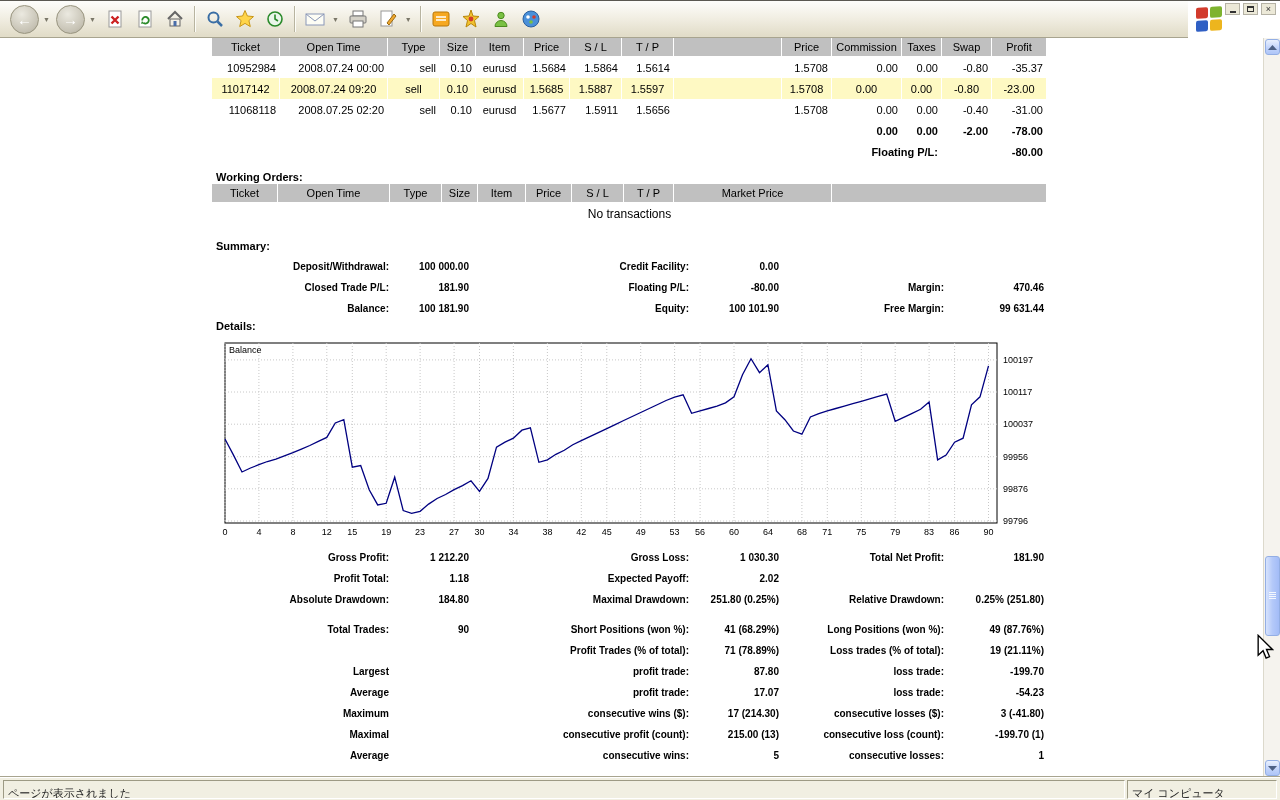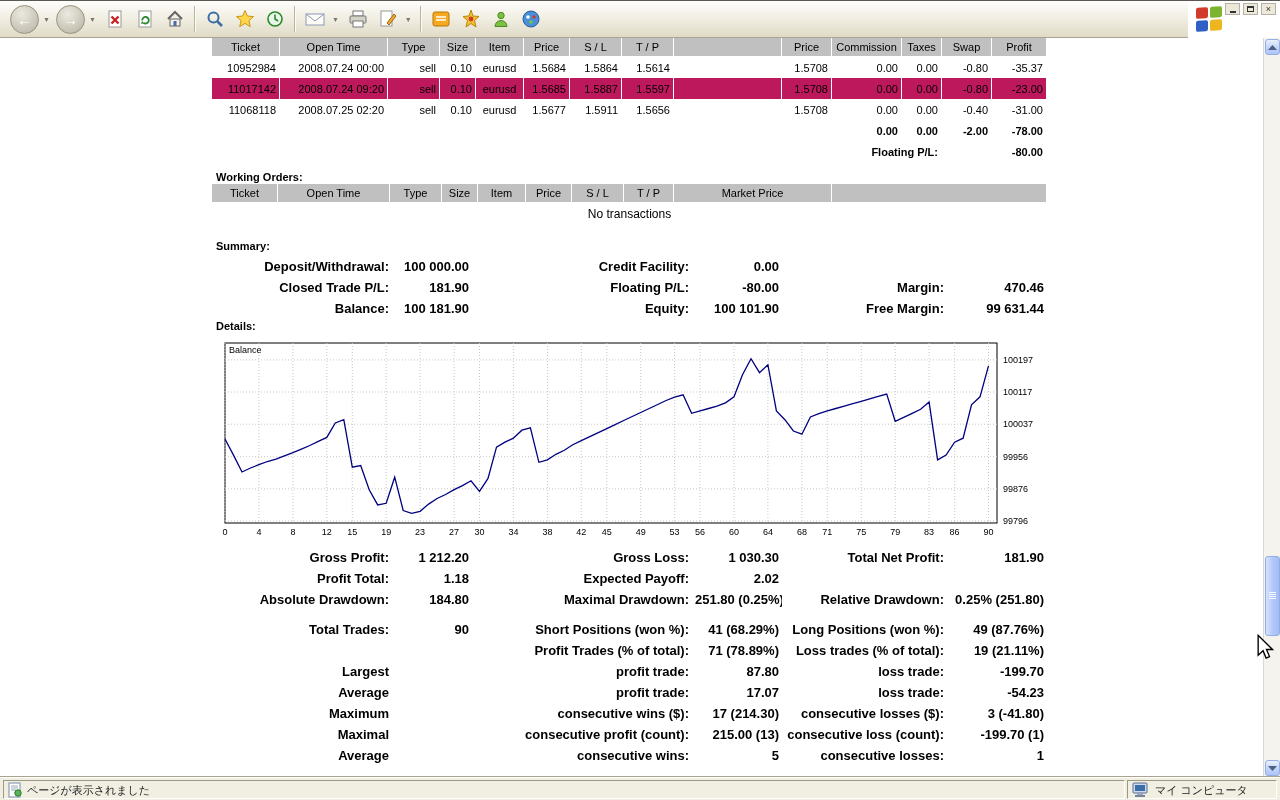--- a/index.html
+++ b/index.html
@@ -35,29 +35,29 @@
   .content { position:absolute; top:38px; left:0; width:1094px; height:739px; background:#fff; overflow:hidden; }
   .report { margin-left:212px; width:835px; color:#000; }
 
   table.rep { border-collapse:separate; border-spacing:0; table-layout:fixed; width:835px; font-size:11px; }
   .rep td { height:21px; padding:0 3px; white-space:nowrap; overflow:hidden; vertical-align:middle;
     border-right:1px solid transparent; }
   .rep .th { background:#c0c0c0; text-align:center; height:19px;
     border-right:1px solid #fff; border-bottom:1px solid #fff; }
   .rep .num { text-align:right; }
   .rep .ctr { text-align:center; }
-  .rep tr.alt td { background:#be185d; border-right:1px solid #fff; }
+  .rep tr.alt td { background:#fef9c3; border-right:1px solid #fff;text-align:center; }
   .rep tr.bold td { font-weight:bold; }
 
   .sec { font-weight:bold; font-size:11px; margin-left:4px; line-height:14px; }
   .sec-wo { margin-top:8px; }
   .no-trans { font-size:12px; text-align:center; margin-top:4px; line-height:14px; }
   .sec-sum { margin-top:18px; }
   .sec-det { }
-  table.kv { border-collapse:separate; border-spacing:0; table-layout:fixed; width:835px; font-size:13px; }
+  table.kv { border-collapse:separate; border-spacing:0; table-layout:fixed; width:835px; font-size:10px; }
   .kv td { height:21px; font-weight:bold; text-align:right; padding:0 3px; white-space:nowrap; overflow:hidden; }
   .kv tr.spacer td { height:9px; }
   #summary-table { margin-top:3px; }
   #chart { margin-top:9px; }
   #stats-table { margin-top:5px; }
 
   
   .scrollbar { position:absolute; top:38px; right:0; width:17px; height:739px;
     background:#f5f3ee; border-left:1px solid #dcd9cc; z-index:5; }
   .sb-btn { position:absolute; left:1px; width:15px; height:16px;
@@ -69,21 +69,21 @@
     background:linear-gradient(90deg,#d7e3fd,#b4c9f9 50%,#a3bcf7);
     border:1px solid #93aee4; border-radius:3px; }
   .sb-thumb::after { content:""; position:absolute; left:3px; right:3px; top:50%; margin-top:-4px; height:7px;
     background:repeating-linear-gradient(#ffffff 0 1px, rgba(0,0,0,0) 1px 2px); opacity:.85; }
 
   
   .statusbar { position:absolute; left:0; bottom:0; width:1280px; height:23px; background:#f1efe2;
     border-top:1px solid #fff; box-shadow:0 -1px 0 #a8a48f;
     display:flex; align-items:center; font-size:11px; color:#222; padding:0 2px; z-index:6; }
   .sb-panel { height:19px; margin:0 1px; border:1px solid; border-color:#9d9a84 #fff #fff #9d9a84;
-    display:flex; align-items:flex-end; padding:0 4px; gap:5px; white-space:nowrap; overflow:hidden; }
+    display:flex; align-items:flex-start; padding:0 4px; gap:5px; white-space:nowrap; overflow:hidden;flex-direction:column; }
   .sb-main { flex:1; }
   .sb-right { width:150px; }
 
   .cursor { position:absolute; left:1256px; top:634px; z-index:20; pointer-events:none; }
 </style>
 </head>
 <body>
 
 <div class="toolbar">
   <div class="tb-btn" style="width:33px">

